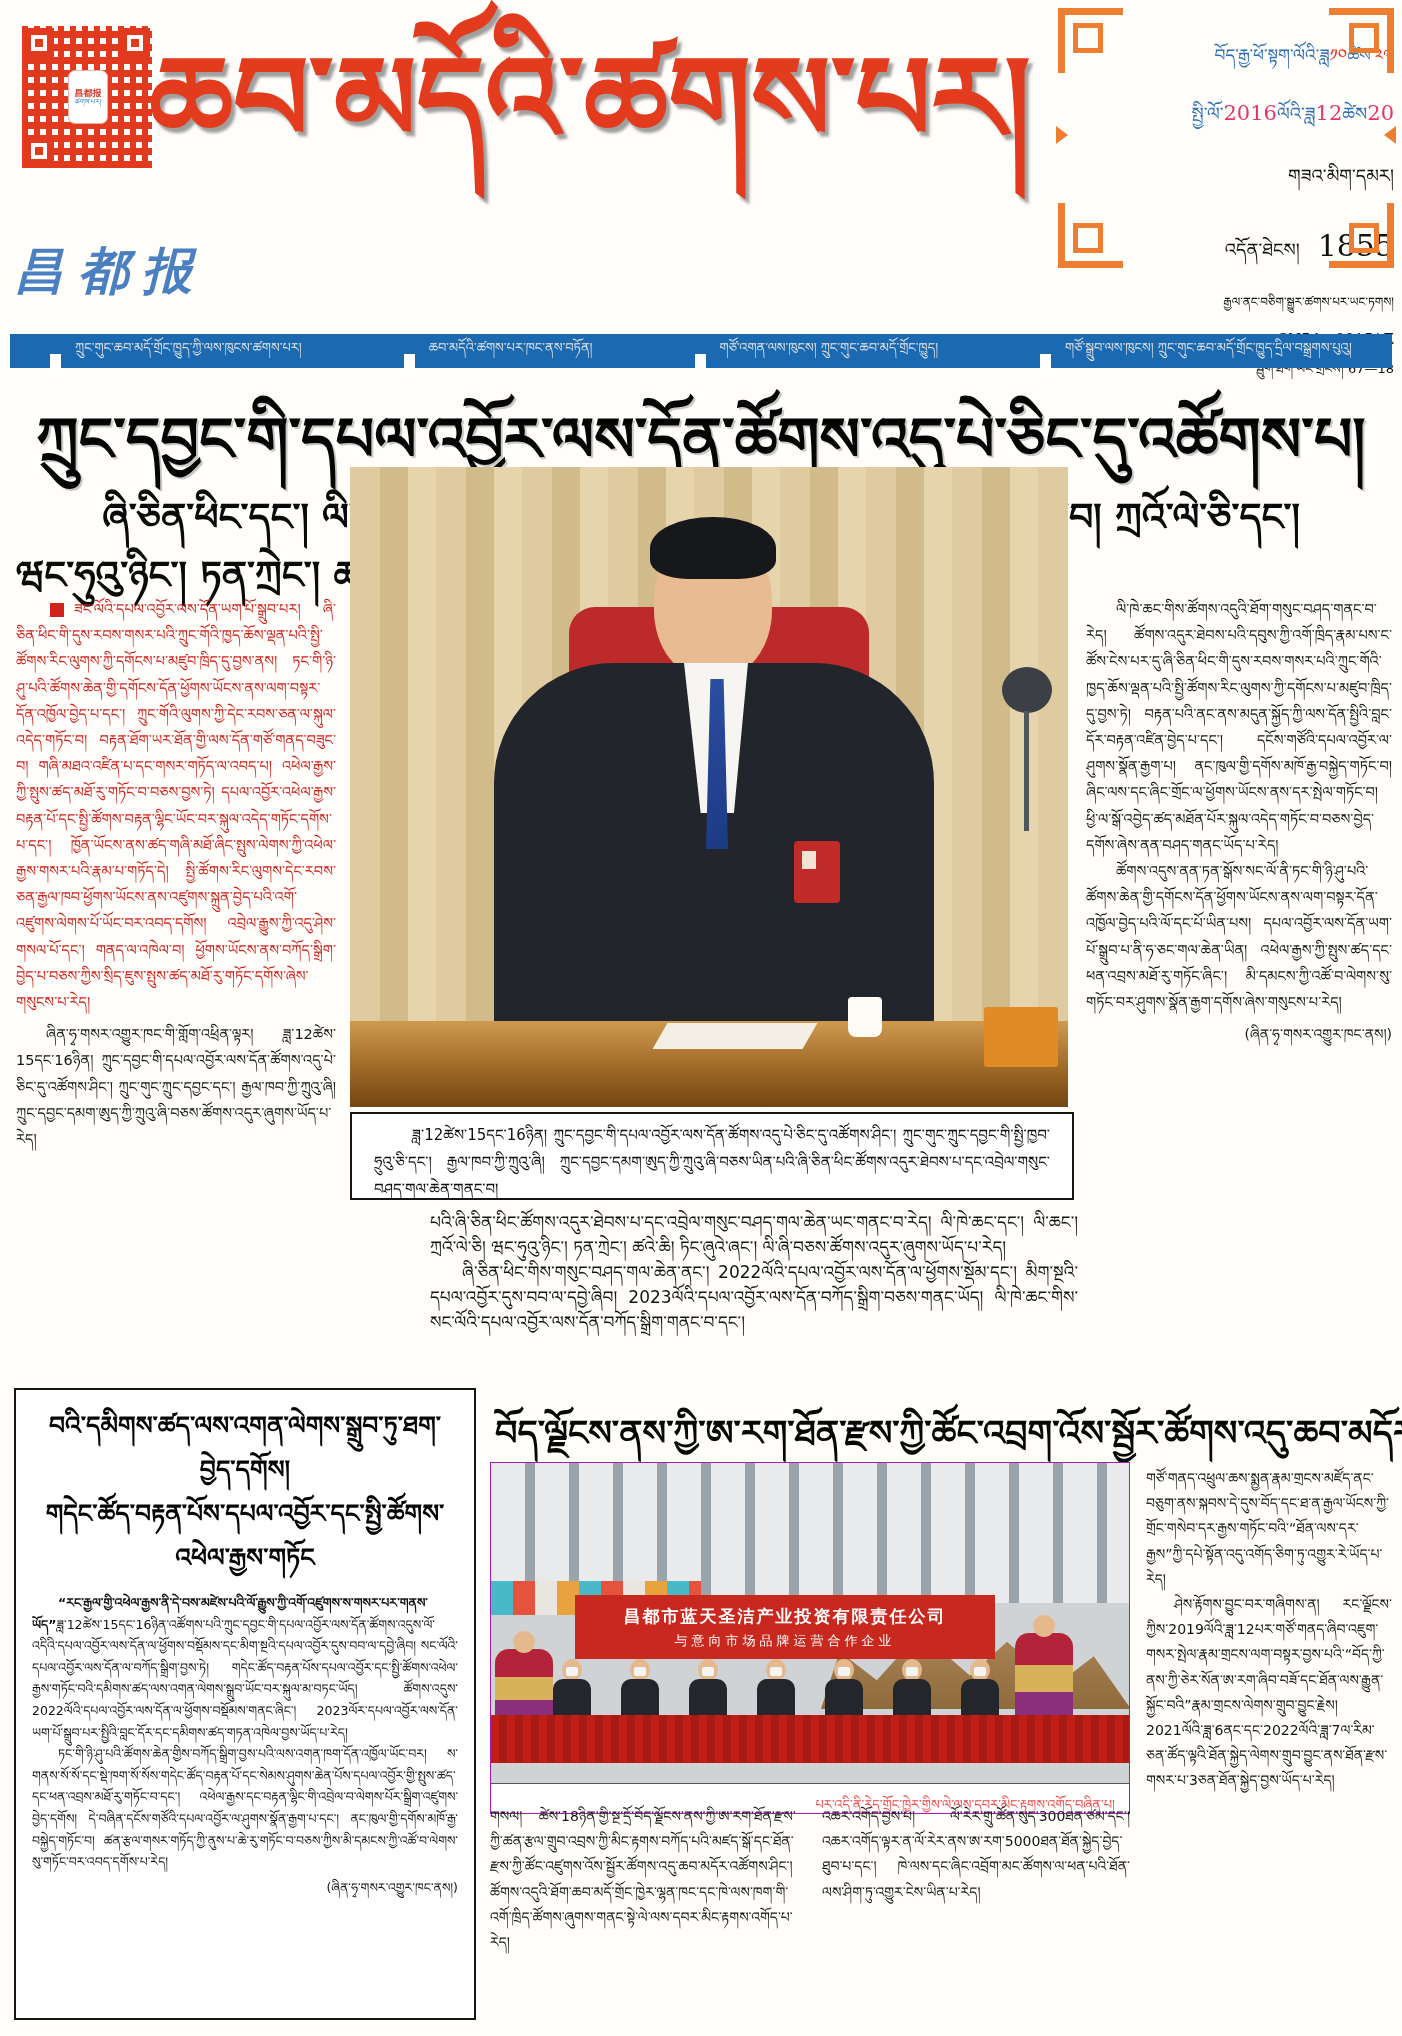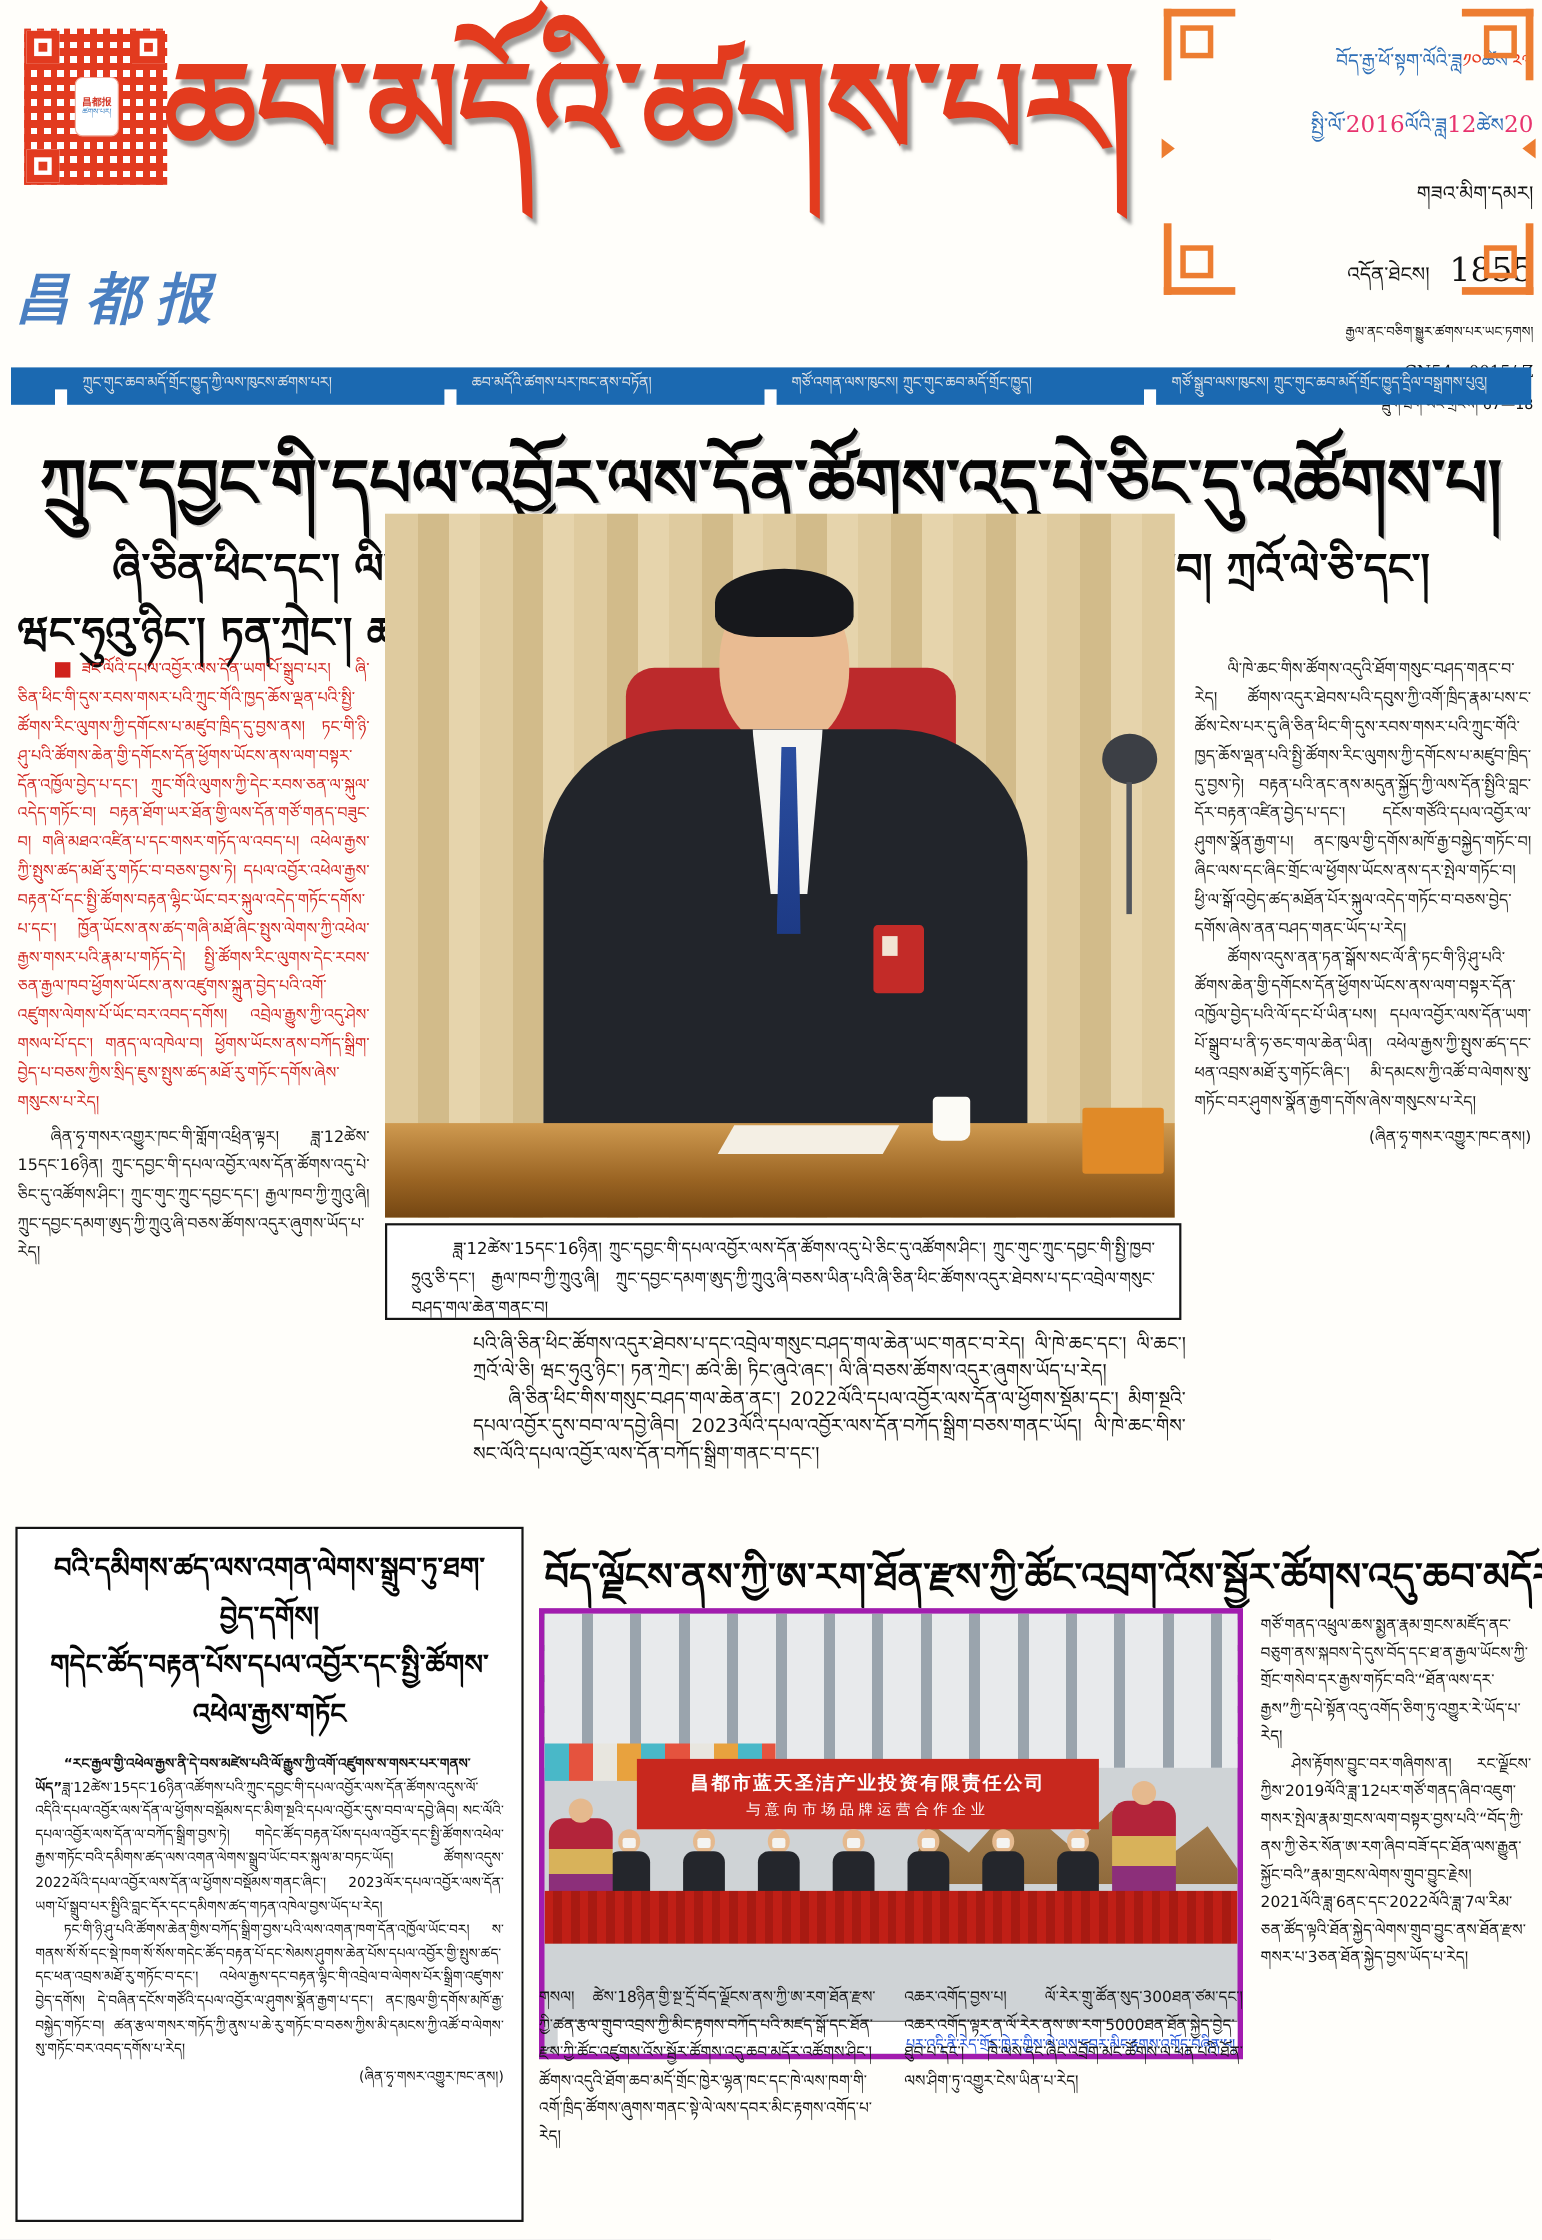--- a/index.html
+++ b/index.html
@@ -109,21 +109,21 @@
             padding:14px 16px;background:#fff;overflow:hidden;}
   .edit-h{font-size:25px;font-weight:bold;text-align:center;line-height:44px;color:#060606;}
   .edit-by{font-size:12.5px;text-align:center;line-height:24px;margin-top:10px;color:#111;}
   .edit-body{font-size:12.5px;line-height:21.6px;text-align:justify;margin-top:12px;color:#111;height:400px;overflow:hidden;}
   .edit-body p{margin:0;text-indent:26px;}
   .edit-credit{text-align:right;font-size:12.5px;margin-top:4px;}
 
   
   .trade-headline{left:495px;top:1394px;width:896px;text-align:center;font-size:35px;font-weight:bold;
                   color:#070707;white-space:nowrap;}
-  .photo2{left:490px;top:1462px;width:640px;height:410px;border:5px solid #a21caf;box-sizing:border-box;
+  .photo2{left:490px;top:1462px;width:640px;height:352px;border:1px solid #a21caf;box-sizing:border-box;
           background:#cfd3d6;overflow:hidden;}
   .p2-building{position:absolute;left:0;top:0;width:100%;height:140px;background:
         repeating-linear-gradient(90deg,#e8eaec 0 34px,#9aa4ad 34px 44px),
         repeating-linear-gradient(0deg,#dfe3e6 0 22px,#8e98a2 22px 28px);}
   .p2-stripes{position:absolute;left:0;top:118px;width:210px;height:34px;background:
         repeating-linear-gradient(90deg,#49b8c8 0 22px,#e5533e 22px 44px,#e8e6df 44px 66px,#e8a23e 66px 88px);}
   .p2-banner{position:absolute;left:84px;top:132px;width:420px;height:64px;background:#c8281e;
              color:#fff;text-align:center;display:flex;flex-direction:column;justify-content:center;gap:4px;}
   .p2-banner .b1{font-size:17px;letter-spacing:2px;font-weight:bold;}
   .p2-banner .b2{font-size:13px;letter-spacing:4px;}
@@ -133,22 +133,22 @@
   .p2-man{width:42px;height:76px;position:relative;}
   .p2-man::before{content:"";position:absolute;left:11px;top:0;width:20px;height:22px;background:#e5b98e;border-radius:50%;}
   .p2-man::after{content:"";position:absolute;left:15px;top:8px;width:12px;height:9px;background:#f4f4f2;border-radius:2px;}
   .p2-man .torso{position:absolute;left:2px;top:20px;width:38px;height:56px;background:#24262c;border-radius:10px 10px 0 0;}
   .p2-lady{position:absolute;top:170px;width:58px;height:108px;border-radius:14px 14px 4px 4px;
            background:linear-gradient(#b3243a 0 30%,#d8b25a 30% 55%,#8c2f7a 55% 100%);}
   .p2-lady::before{content:"";position:absolute;left:18px;top:-18px;width:22px;height:22px;background:#e5b98e;border-radius:50%;}
   .lady-r{right:56px;} .lady-l{left:4px;top:186px;height:92px;}
   .p2-table{position:absolute;left:0;top:252px;width:100%;height:48px;
             background:repeating-linear-gradient(90deg,#c01f16 0 8px,#a81a12 8px 16px);}
-  .p2-cap{position:absolute;left:12px;bottom:0;width:100%;height:30px;background:#fff;border-top:1px solid #555;
-          font-size:13px;color:#1d4ed8;text-align:right;padding:6px 14px 0 0;box-sizing:border-box;}
+  .p2-cap{position:absolute;left:0;bottom:0;width:100%;height:30px;background:#fff;border-top:1px solid #555;
+          font-size:13px;color:#ef4444;text-align:right;padding:6px 14px 0 0;box-sizing:border-box;}
   .trade-rcol{left:1146px;top:1466px;width:246px;height:556px;font-size:14px;line-height:25.2px;color:#141414;}
   .trade-rcol p{margin:0;text-align:justify;}
   .trade-rcol p+p{text-indent:28px;}
   .trade-col1{left:490px;top:1804px;width:306px;height:218px;font-size:14px;line-height:25.2px;color:#141414;}
   .trade-col2{left:822px;top:1804px;width:308px;height:218px;font-size:14px;line-height:25.2px;color:#141414;}
   .trade-col1 p,.trade-col2 p{margin:0;text-align:justify;}
 </style>
 </head>
 <body>
 

